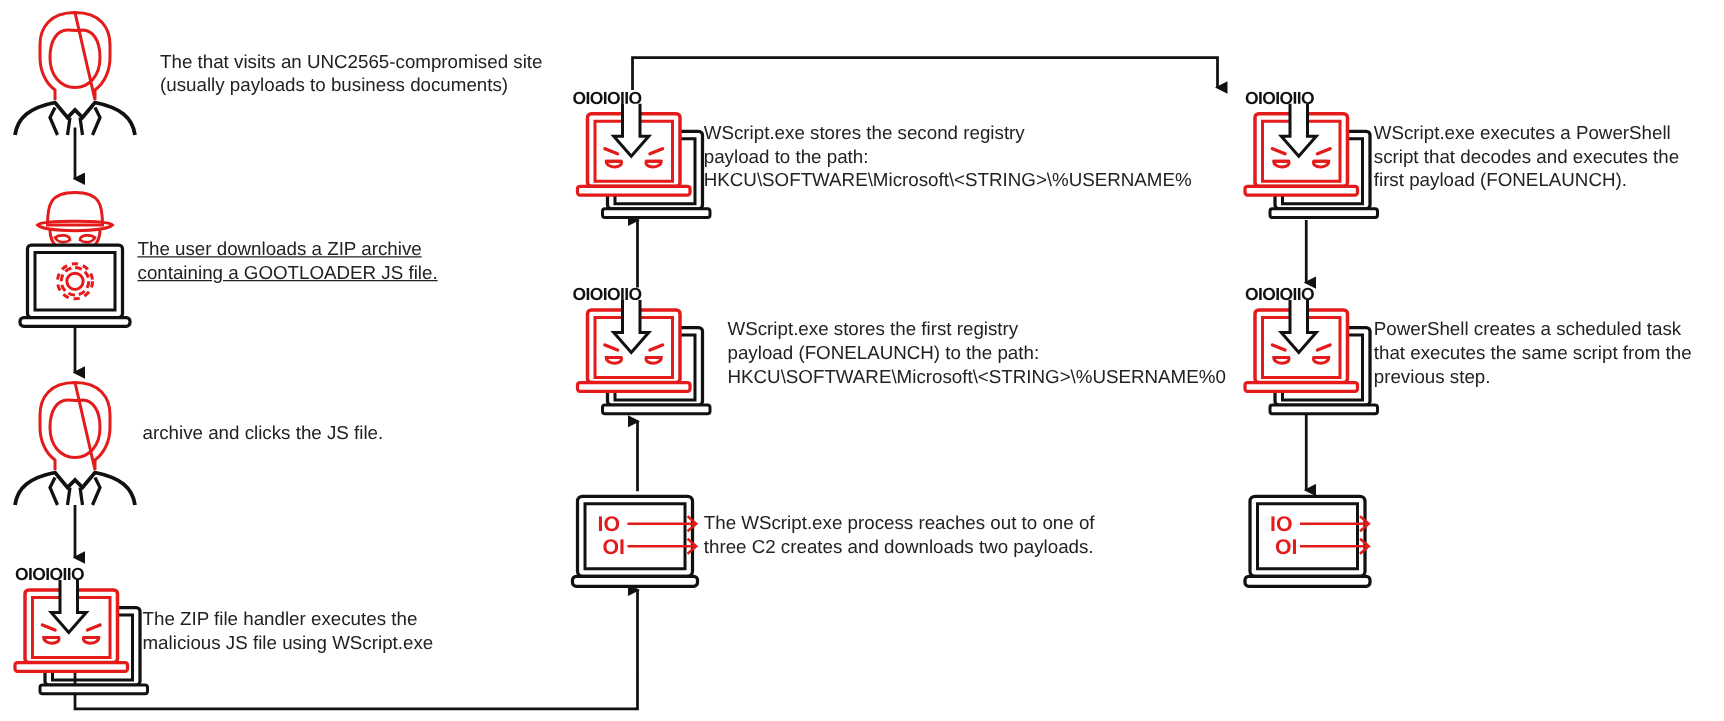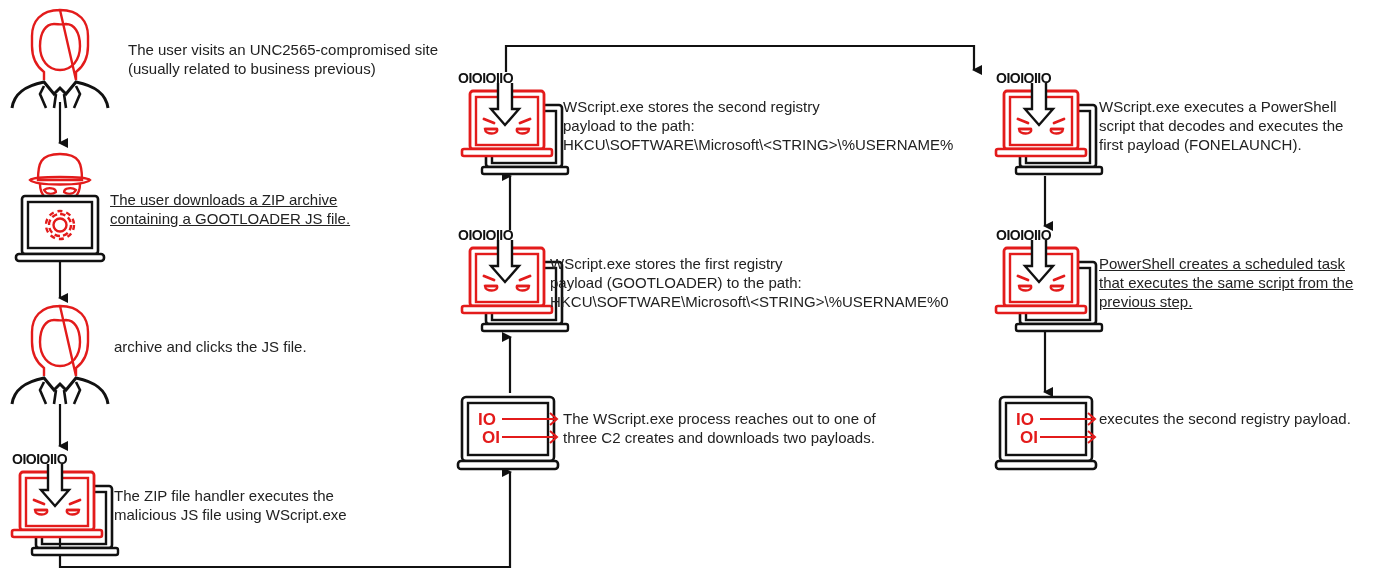--- a/index.html
+++ b/index.html
@@ -127,33 +127,33 @@
   <text class="io" x="1016" y="425">IO</text>
   <text class="io" x="1020" y="443">OI</text>
   <g stroke="#e31b1b" stroke-width="2" fill="none">
     <line x1="1040" y1="419" x2="1094" y2="419"></line>
       <polyline points="1088,413 1095,419 1088,425"></polyline>
     <line x1="1040" y1="437" x2="1094" y2="437"></line>
       <polyline points="1088,431 1095,437 1088,443"></polyline>
   </g>
 </svg>
 
-<div class="txt" style="left:128px; top:40px;"><div>The user visits an UNC2565-compromised site</div><div>(usually related to business previous)</div></div>
+<div class="txt" style="left:128px; top:40px;"><div>The that visits an UNC2565-compromised site</div><div>(usually payloads to business documents)</div></div>
 
 <div class="txt" style="left:110px; top:190px;text-decoration:underline;"><div>The user downloads a ZIP archive</div><div>containing a GOOTLOADER JS file.</div></div>
 
 <div class="txt" style="left:114px; top:337px;"><div>archive and clicks the JS file.</div></div>
 
 <div class="txt" style="left:114px; top:486px;"><div>The ZIP file handler executes the</div><div>malicious JS file using WScript.exe</div></div>
 
 <div class="txt" style="left:563px; top:409px;"><div>The WScript.exe process reaches out to one of</div><div>three C2 creates and downloads two payloads.</div></div>
 
-<div class="txt" style="left:550px; top:254px;"><div>WScript.exe stores the first registry</div><div>payload (GOOTLOADER) to the path:</div><div>HKCU\SOFTWARE\Microsoft\&lt;STRING&gt;\%USERNAME%0</div></div>
+<div class="txt" style="left:582px; top:254px;"><div>WScript.exe stores the first registry</div><div>payload (FONELAUNCH) to the path:</div><div>HKCU\SOFTWARE\Microsoft\&lt;STRING&gt;\%USERNAME%0</div></div>
 
 <div class="txt" style="left:563px; top:97px;"><div>WScript.exe stores the second registry</div><div>payload to the path:</div><div>HKCU\SOFTWARE\Microsoft\&lt;STRING&gt;\%USERNAME%</div></div>
 
 <div class="txt" style="left:1099px; top:97px;"><div>WScript.exe executes a PowerShell</div><div>script that decodes and executes the</div><div>first payload (FONELAUNCH).</div></div>
 
-<div class="txt" style="left:1099px; top:254px;text-decoration:underline;"><div>PowerShell creates a scheduled task</div><div>that executes the same script from the</div><div>previous step.</div></div>
+<div class="txt" style="left:1099px; top:254px;"><div>PowerShell creates a scheduled task</div><div>that executes the same script from the</div><div>previous step.</div></div>
 
-<div class="txt" style="left:1099px; top:409px;"><div>executes the second registry payload.</div></div>
+<div class="txt" style="left:1099px; top:409px;"></div>
 
 <div class="title" style="left:1041px; top:547px;">GOOTLOADER Attack Chain</div>
 
 </body></html>

